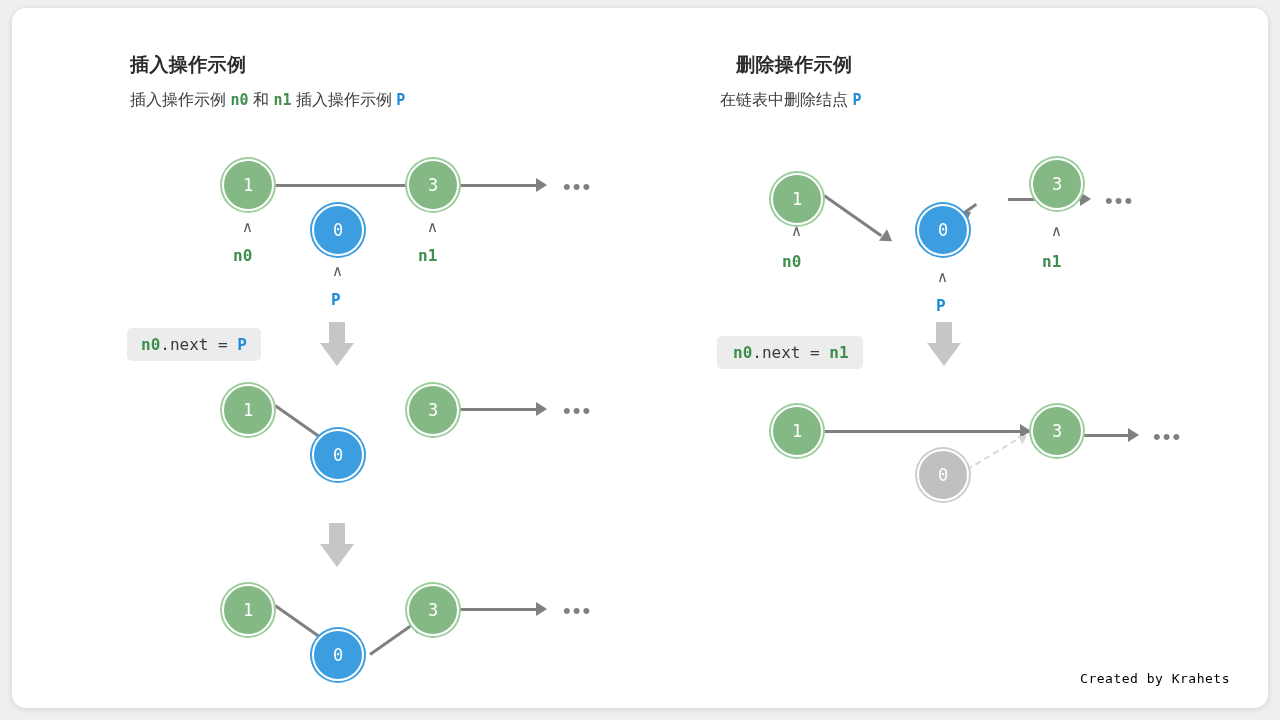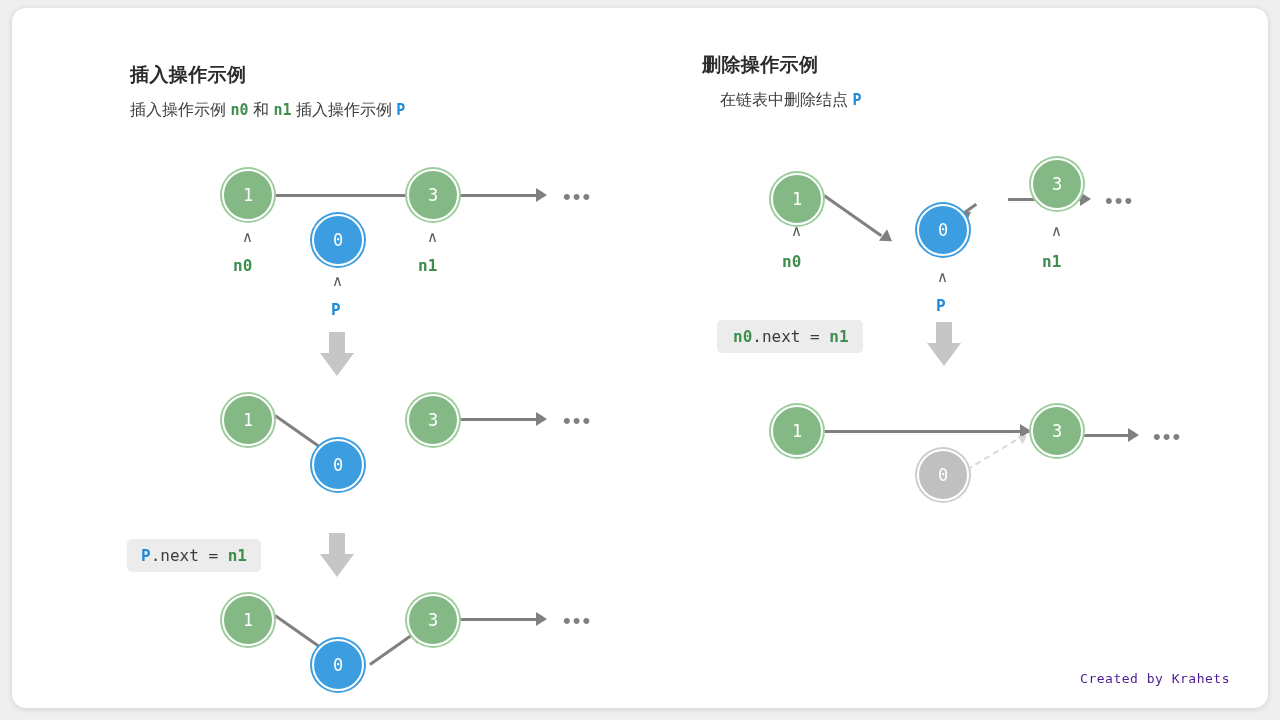--- a/index.html
+++ b/index.html
@@ -10,21 +10,21 @@
     overflow:hidden;
   }
   #card{
     position:absolute;left:12px;top:8px;
     width:1256px;height:700px;
     background:#ffffff;
     border-radius:14px;
     box-shadow:0 1px 6px rgba(0,0,0,.13);
   }
   .panel{position:absolute;top:0;height:700px;}
-  #panel-insert{left:0;width:660px;margin-top:10px;}
+  #panel-insert{left:0;width:660px;}
   #panel-delete{left:660px;width:596px;}
 
   .ptitle{
     position:absolute;
     font-size:19px;font-weight:bold;color:#2b2b2b;
     letter-spacing:.4px;white-space:nowrap;
   }
   .psub{
     position:absolute;
     font-size:16px;color:#3c3c3c;
@@ -78,21 +78,21 @@
   .code .g{color:#3f8f4f;font-weight:bold;}
   .code .b{color:#1f8ad8;font-weight:bold;}
 
   
   .fatarrow{position:absolute;width:34px;height:44px;z-index:4;}
   .fatarrow .stem{position:absolute;left:9px;top:0;width:16px;height:22px;background:#c6c6c6;}
   .fatarrow .tip{position:absolute;left:0;top:21px;width:0;height:0;
       border-left:17px solid transparent;border-right:17px solid transparent;
       border-top:23px solid #c6c6c6;}
 
-  #credit{position:absolute;right:38px;bottom:22px;color:#4c1d95;font-size:13px;
+  #credit{position:absolute;right:38px;bottom:22px;color:#000000;font-size:13px;
           font-family:"DejaVu Sans Mono","Liberation Mono",monospace;letter-spacing:.5px;}
 </style>
 </head>
 <body>
 
 <div id="card">
 
   <div class="panel" id="panel-insert">
 
     <div class="ptitle" style="left:118px;top:44px;">插入操作示例</div>
@@ -111,57 +111,57 @@
 
     <div class="caret" style="left:230px;top:212px;">∧</div>
     <div class="nlabel g" style="left:221px;top:238px;">n0</div>
 
     <div class="caret" style="left:320px;top:256px;">∧</div>
     <div class="nlabel b" style="left:319px;top:282px;">P</div>
 
     <div class="caret" style="left:415px;top:212px;">∧</div>
     <div class="nlabel g" style="left:406px;top:238px;">n1</div>
 
+    <div class="code" style="left:115px;top:320px;"><span class="g">n0</span><span>.next = </span><span class="b">P</span></div>
     <div class="fatarrow" style="left:308px;top:314px;">
       <div class="stem"></div>
       <div class="tip"></div>
     </div>
 
     <div class="edge" style="left:263px;top:396px;width:70px;transform:rotate(35deg);"></div>
     <div class="head" style="left:322px;top:430px;transform:rotate(35deg);"></div>
     <div class="edge" style="left:447px;top:400px;width:85px;"></div>
     <div class="head" style="left:524px;top:394px;"></div>
     <div class="dots" style="left:551px;top:392px;">•••</div>
 
     <div class="node green" style="left:210px;top:376px;">1</div>
     <div class="node blue" style="left:300px;top:421px;">0</div>
     <div class="node green" style="left:395px;top:376px;">3</div>
 
-    <div class="code" style="left:115px;top:521px;"><span class="b">P</span><span>.next = </span><span class="g">n1</span></div>
     <div class="fatarrow" style="left:308px;top:515px;">
       <div class="stem"></div>
       <div class="tip"></div>
     </div>
 
     <div class="edge" style="left:263px;top:596px;width:70px;transform:rotate(35deg);"></div>
     <div class="head" style="left:322px;top:630px;transform:rotate(35deg);"></div>
     <div class="edge" style="left:358px;top:645px;width:70px;transform:rotate(-35deg);"></div>
     <div class="head" style="left:401px;top:613px;transform:rotate(-35deg);"></div>
     <div class="edge" style="left:447px;top:600px;width:85px;"></div>
     <div class="head" style="left:524px;top:594px;"></div>
     <div class="dots" style="left:551px;top:592px;">•••</div>
 
     <div class="node green" style="left:210px;top:576px;">1</div>
     <div class="node blue" style="left:300px;top:621px;">0</div>
     <div class="node green" style="left:395px;top:576px;">3</div>
   </div>
 
   <div class="panel" id="panel-delete">
 
-    <div class="ptitle" style="left:30px;top:44px;text-align:right;">删除操作示例</div>
+    <div class="ptitle" style="left:64px;top:44px;text-align:right;">删除操作示例</div>
 
     <div class="psub" style="left:48px;top:82px;"><span>在链表中删除结点 </span><span class="v-p">P</span></div>
 
     <div class="edge" style="left:152px;top:186px;width:70px;transform:rotate(35deg);"></div>
     <div class="head" style="left:211px;top:220px;transform:rotate(35deg);"></div>
     <div class="edge" style="left:247px;top:235px;width:70px;transform:rotate(-35deg);"></div>
     <div class="head" style="left:290px;top:203px;transform:rotate(-35deg);"></div>
     <div class="edge" style="left:336px;top:190px;width:80px;"></div>
     <div class="head" style="left:408px;top:184px;"></div>
     <div class="dots" style="left:433px;top:182px;">•••</div>
@@ -172,21 +172,21 @@
 
     <div class="caret" style="left:119px;top:216px;">∧</div>
     <div class="nlabel g" style="left:110px;top:244px;">n0</div>
 
     <div class="caret" style="left:265px;top:262px;">∧</div>
     <div class="nlabel b" style="left:264px;top:288px;">P</div>
 
     <div class="caret" style="left:379px;top:216px;">∧</div>
     <div class="nlabel g" style="left:370px;top:244px;">n1</div>
 
-    <div class="code" style="left:45px;top:312px;padding-left:16px;"><span class="g">n0</span><span>.next = </span><span class="g">n1</span></div>
+    <div class="code" style="left:45px;top:328px;padding-left:16px;"><span class="g">n0</span><span>.next = </span><span class="g">n1</span></div>
     <div class="fatarrow" style="left:255px;top:314px;">
       <div class="stem"></div>
       <div class="tip"></div>
     </div>
 
     <div class="edge" style="left:152px;top:422px;width:205px;"></div>
     <div class="head" style="left:348px;top:416px;"></div>
     <div class="edge" style="left:384px;top:426px;width:80px;"></div>
     <div class="head" style="left:456px;top:420px;"></div>
     <div class="dots" style="left:481px;top:418px;">•••</div>

